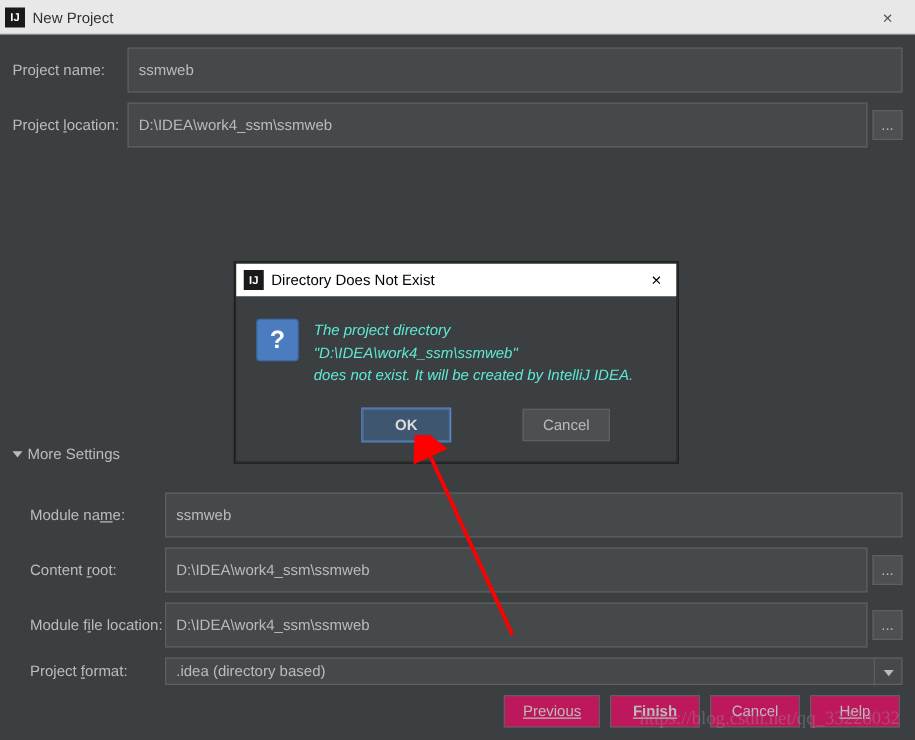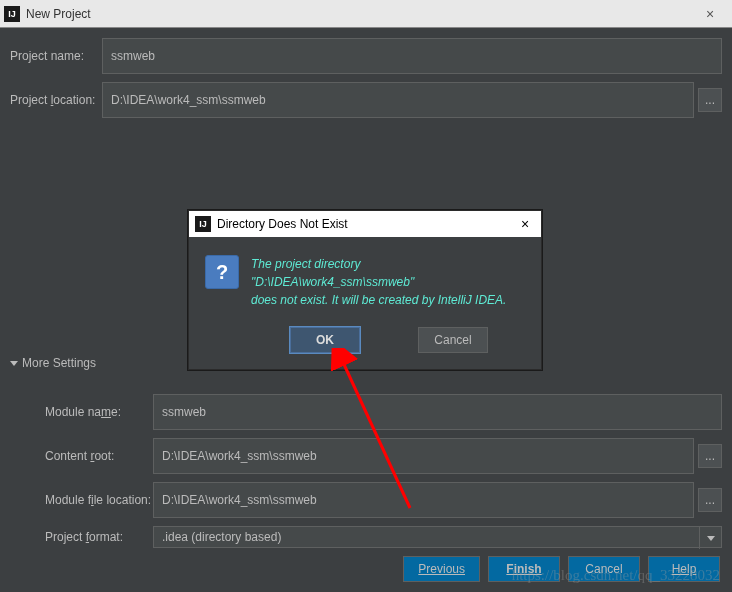--- a/index.html
+++ b/index.html
@@ -57,21 +57,21 @@
 .spacer { height: 230px; }
 .more-settings { padding: 0 10px; }
 .more-settings .header { display: flex; align-items: center; color: #bbb; margin-bottom: 24px; }
 .more-settings .header .arrow {
   width: 0; height: 0; margin-right: 4px;
   border-left: 4px solid transparent;
   border-right: 4px solid transparent;
   border-top: 5px solid #bbb;
 }
 .more-settings .form-row { padding-left: 14px; }
-.more-settings .form-row label { width: 108px; margin-left: 21px; }
+.more-settings .form-row label { width: 108px; }
 .select {
   flex: 1;
   background: #45494a;
   border: 1px solid #5e6060;
   height: 22px;
   display: flex; align-items: center;
   padding: 0 8px;
   color:#bbb;
   position: relative;
 }
@@ -87,21 +87,21 @@
   border-right:4px solid transparent;
   border-top:5px solid #bbb;
 }
 .button-bar {
   position: absolute;
   bottom: 10px; right: 12px;
   display: flex; gap: 8px;
 }
 .btn {
   min-width: 72px; height: 26px;
-  background: #0369a1;
+  background: #be185d;
   border: 1px solid #5e6060;
   color: #bbb;
   display: flex; align-items: center; justify-content: center;
   padding: 0 14px;
 }
 .btn.primary { font-weight: bold; }
 .watermark {
   position: absolute;
   bottom: 8px; left: 0; right: 0;
   text-align: right;

